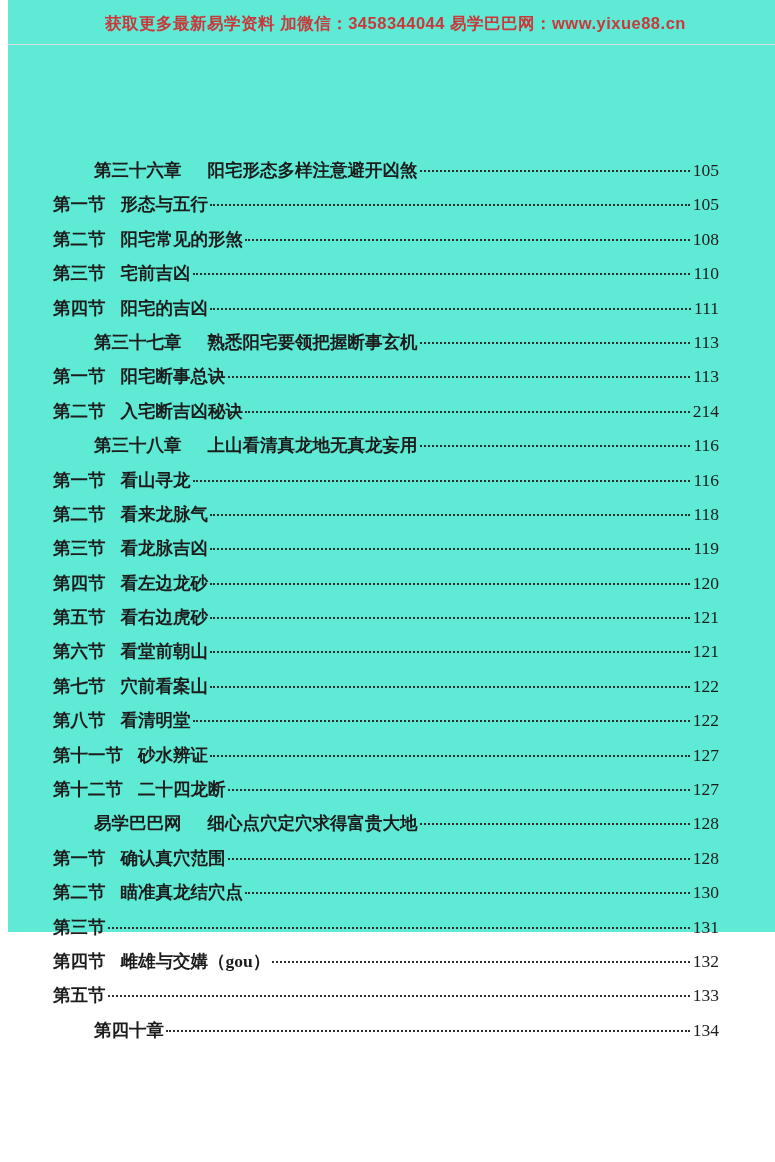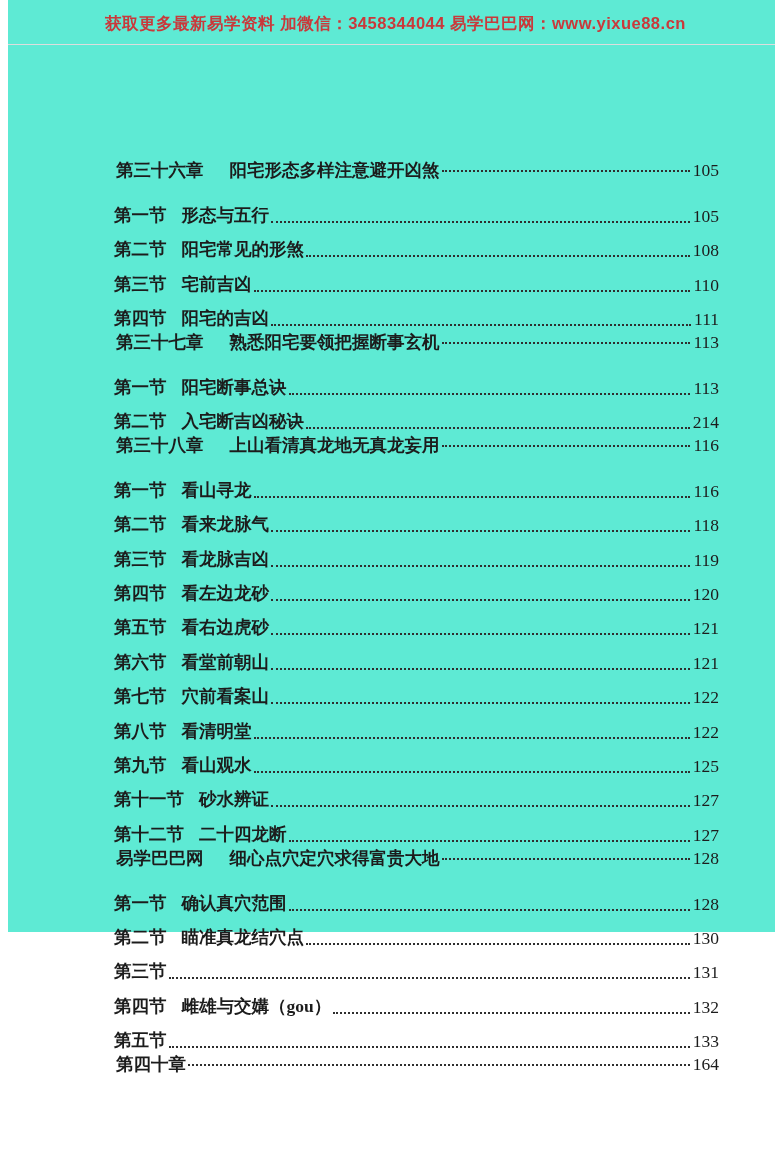--- a/index.html
+++ b/index.html
@@ -41,22 +41,22 @@
     box-sizing: border-box;
   }
   .row {
     display: flex;
     align-items: baseline;
     height: 34.4px;
     font-size: 17.5px;
     font-weight: 700;
     white-space: nowrap;
   }
-  .row.chapter { padding-left: 108px; }
-  .row.section { padding-left: 106px; align-items: flex-end; }
+  .row.chapter { padding-left: 86px; }
+  .row.section { padding-left: 45px; }
   .row .title { margin-left: 15px; }
   .row.chapter .title { margin-left: 26px; }
   .dots {
     flex: 1 1 auto;
     margin: 0 3px 0 2px;
     border-bottom: 2.4px dotted #2e2e2e;
     transform: translateY(-4px);
     min-width: 20px;
   }
   .pagenum {
@@ -171,26 +171,20 @@
     <span class="dots"></span>
     <span class="pagenum">122</span>
   </div>
       <div class="row section">
     <span class="label">第八节</span>
     <span class="title">看清明堂</span>
     <span class="dots"></span>
     <span class="pagenum">122</span>
   </div>
       <div class="row section">
-    <span class="label">第九节</span>
-    <span class="title">看山观水</span>
-    <span class="dots"></span>
-    <span class="pagenum">125</span>
-  </div>
-      <div class="row section">
     <span class="label">第十一节</span>
     <span class="title">砂水辨证</span>
     <span class="dots"></span>
     <span class="pagenum">127</span>
   </div>
       <div class="row section">
     <span class="label">第十二节</span>
     <span class="title">二十四龙断</span>
     <span class="dots"></span>
     <span class="pagenum">127</span>
@@ -225,16 +219,16 @@
     <span class="pagenum">132</span>
   </div>
       <div class="row section">
     <span class="label">第五节</span>
     <span class="dots"></span>
     <span class="pagenum">133</span>
   </div>
       <div class="row chapter">
     <span class="label">第四十章</span>
     <span class="dots"></span>
-    <span class="pagenum">164</span>
+    <span class="pagenum">134</span>
   </div>
     </div>
 </div>
 
 </body></html>

